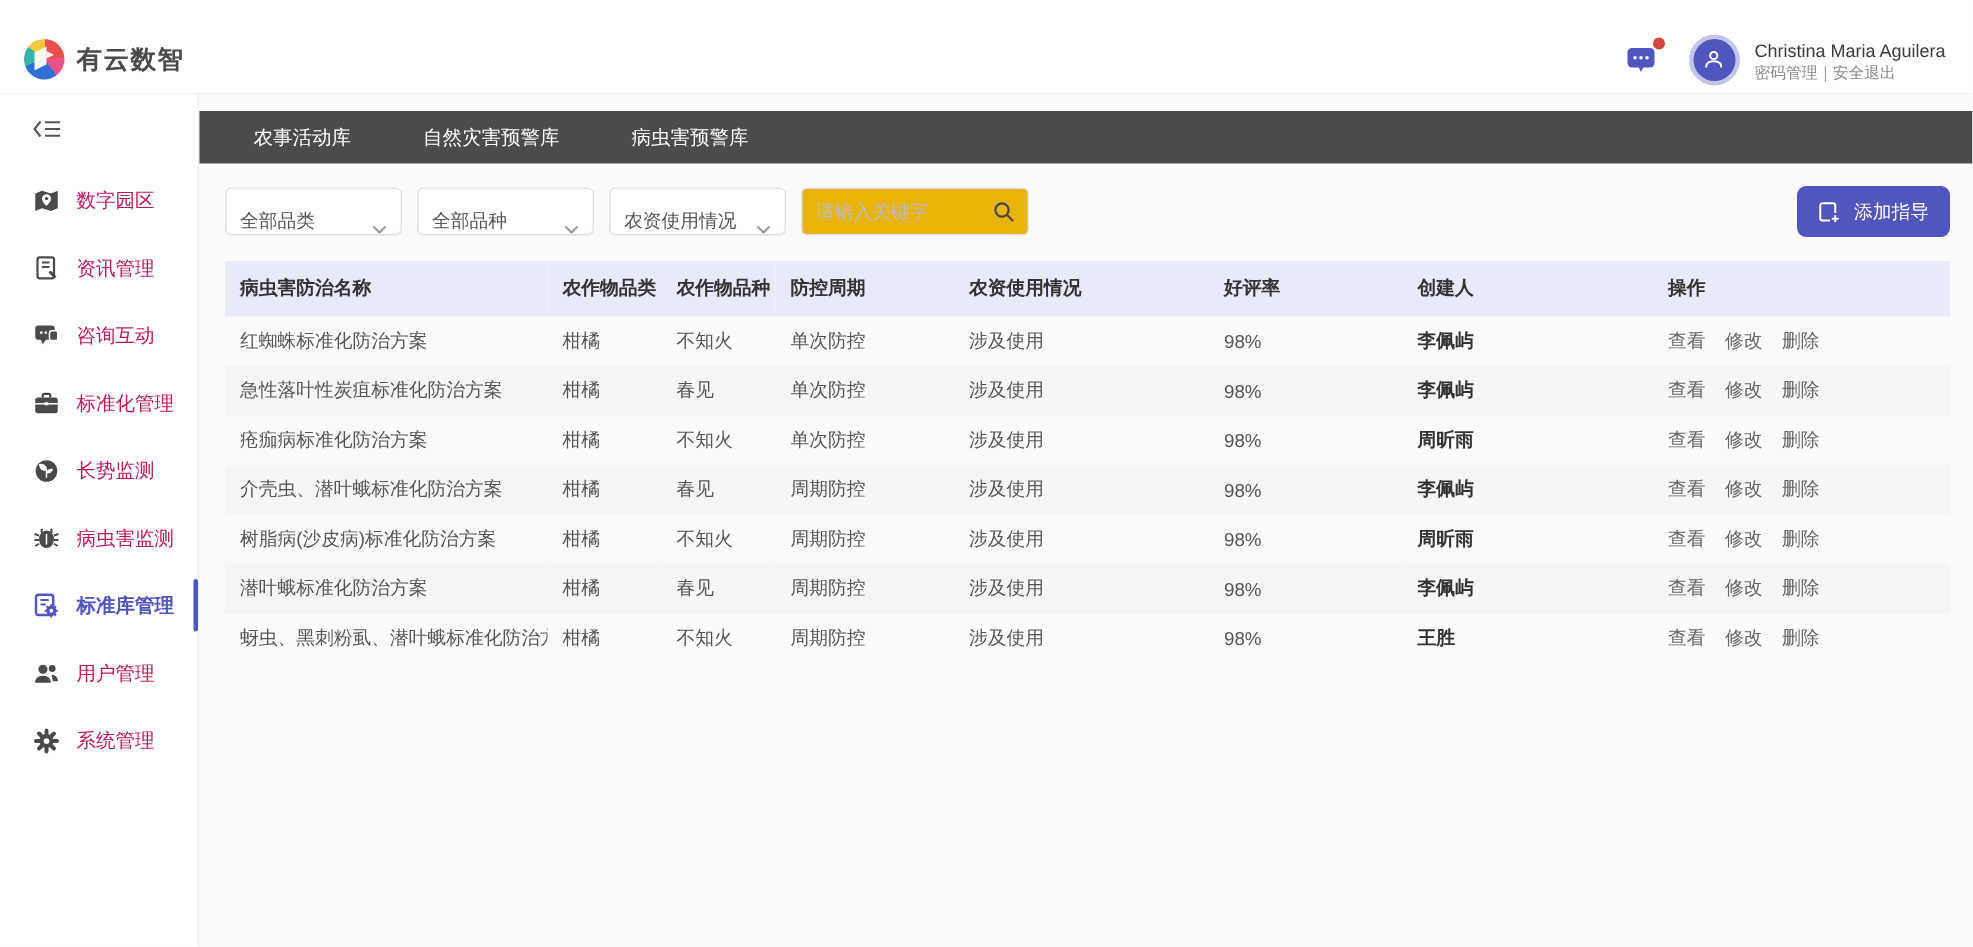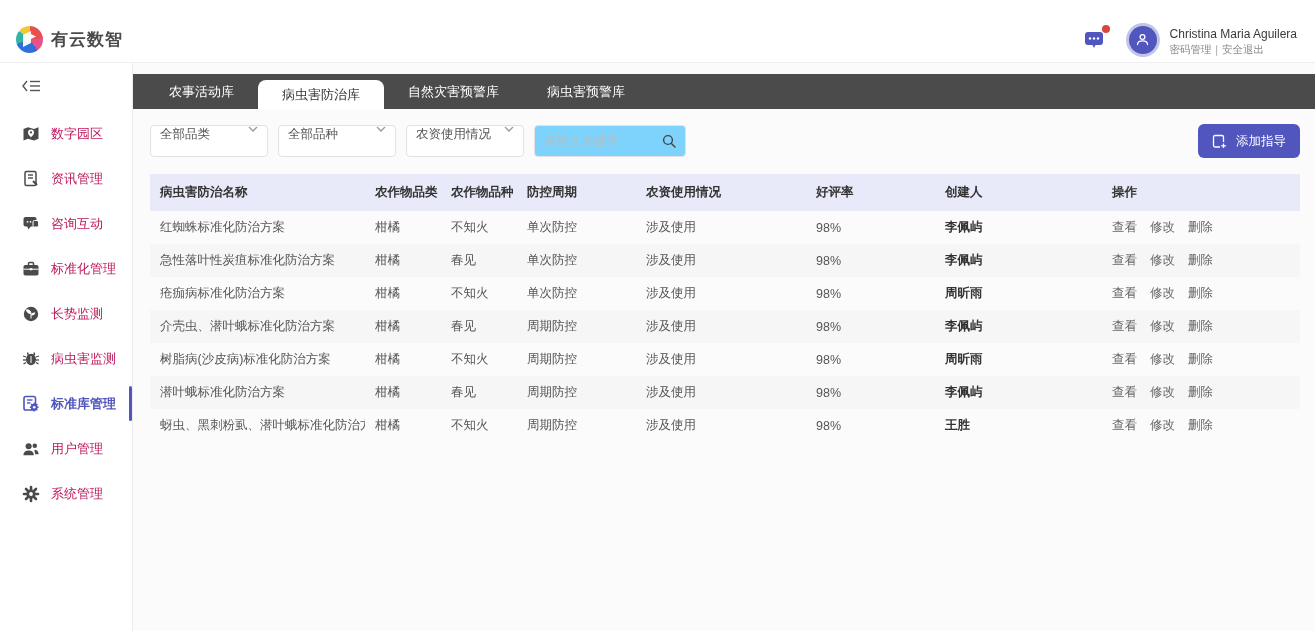--- a/index.html
+++ b/index.html
@@ -47,23 +47,23 @@
             background:var(--accent);border-radius:2px;}
 
   .main{flex:1;display:flex;flex-direction:column;min-width:0;background:#fbfbfc;}
   .tabbar{margin-top:11px;height:35px;background:var(--tabbar);display:flex;align-items:flex-end;padding-left:12px;flex:0 0 auto;}
   .tab{height:35px;line-height:35px;padding:0 24px;font-size:13px;color:#fff;cursor:pointer;}
   .tab.active{height:29px;line-height:29px;background:#fff;color:#333;border-radius:8px 8px 0 0;}
 
   .content{flex:1;padding:15px 15px 0 17px;min-height:0;}
   .filters{display:flex;align-items:center;gap:10px;margin-bottom:16px;}
   .select{width:118px;height:32px;background:#fff;border:1px solid #e2e2e6;border-radius:4px;
-          display:flex;align-items:flex-start;justify-content:space-between;padding:0 9px;font-size:12.5px;color:#555;cursor:pointer;}
+          display:flex;align-items:flex-end;justify-content:space-between;padding:0 9px;font-size:12.5px;color:#555;cursor:pointer;}
   .select .chev{color:#999;display:flex;}
-  .search{width:152px;height:32px;background:#7dd3fc;border:1px solid #e2e2e6;border-radius:4px;
+  .search{width:152px;height:32px;background:#eab308;border:1px solid #e2e2e6;border-radius:4px;
           display:flex;align-items:center;padding:0 9px;gap:22px;}
   .search input{flex:1;border:none;outline:none;font-size:12.5px;color:#555;min-width:0;background:transparent;
           font-family:"Liberation Sans","DejaVu Sans",sans-serif;}
   .search input::placeholder{color:#bcbcbc;}
   .search .mag{color:#444;display:flex;cursor:pointer;}
   .spacer{flex:1;}
   .add-btn{height:34px;background:var(--accent);color:#fff;border:none;border-radius:6px;
            display:flex;align-items:center;gap:9px;padding:0 14px;font-size:12.5px;cursor:pointer;
            font-family:"Liberation Sans","DejaVu Sans",sans-serif;}
 
@@ -249,21 +249,20 @@
               </svg>
             </span>
             <span class="nav-label">系统管理</span>
           </div>
         </div>
     </div>
 
     <div class="main">
       <div class="tabbar">
           <div class="tab">农事活动库</div>
-          <div class="tab active">病虫害防治库</div>
           <div class="tab">自然灾害预警库</div>
           <div class="tab">病虫害预警库</div>
         </div>
 
       <div class="content">
         <div class="filters">
           <div class="select">
             <span>全部品类</span>
             <span class="chev">
               <svg width="10" height="6" viewBox="0 0 10 6">

